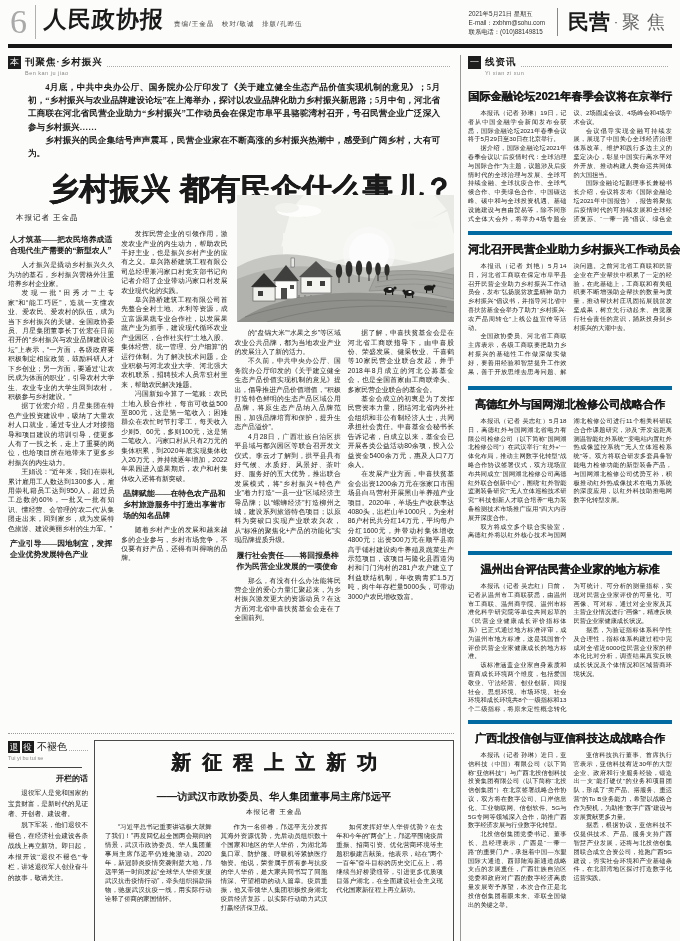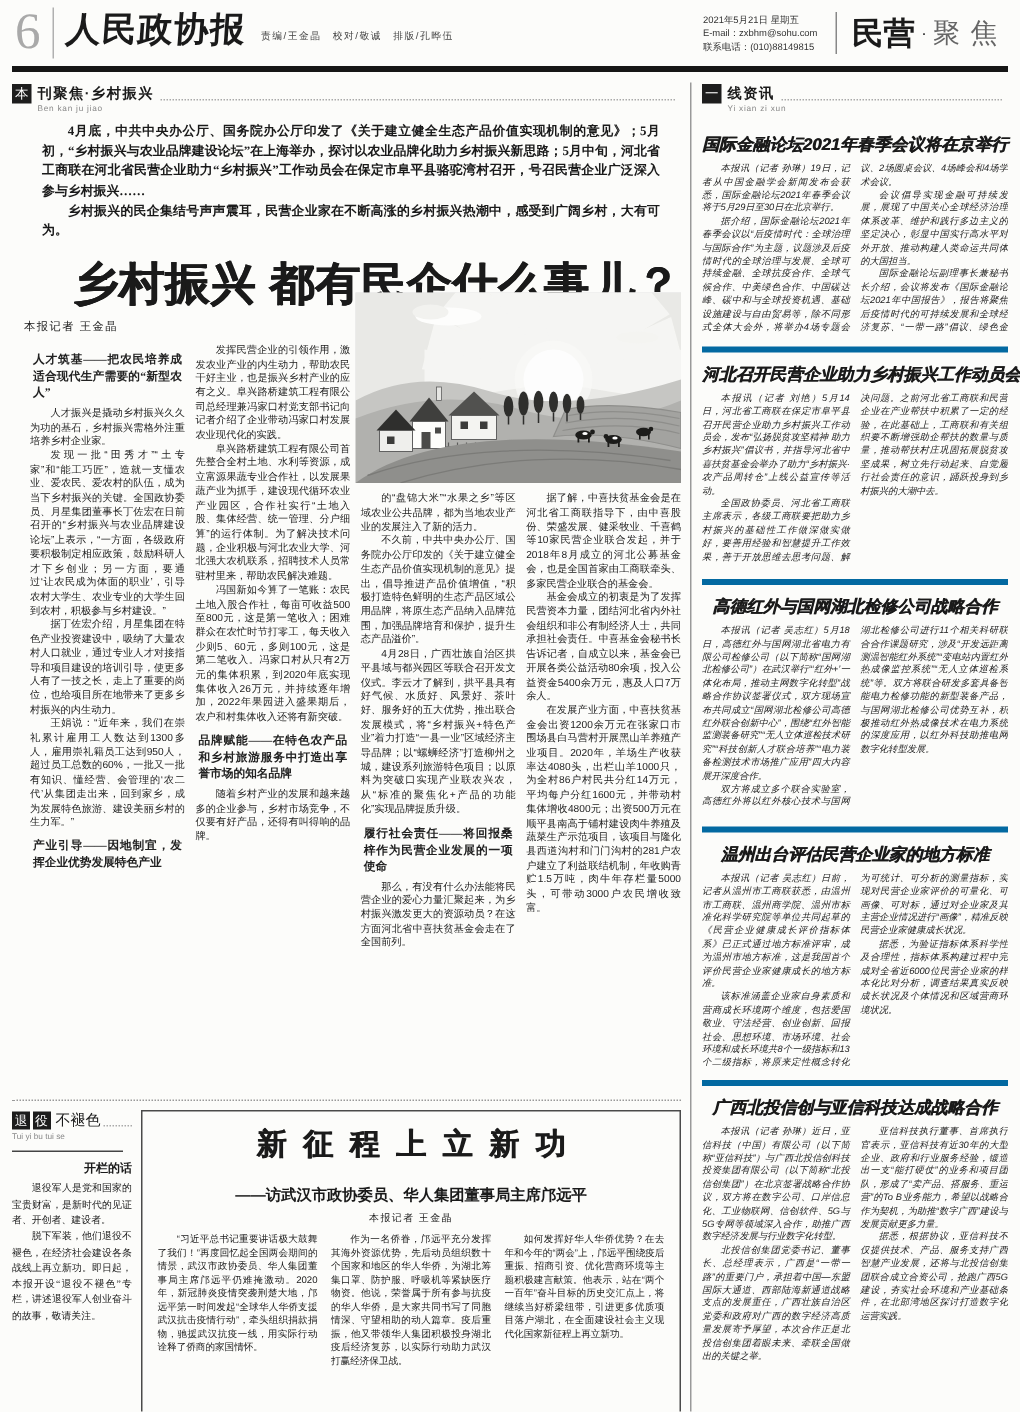--- a/index.html
+++ b/index.html
@@ -38,21 +38,21 @@
   .kicker-py{font-size:5.5px;color:#888;margin:1px 0 0 17px;letter-spacing:0.5px;}
   
   .intro{font-family:"Liberation Serif",serif;font-weight:700;font-size:8.6px;line-height:13.2px;
     padding:1px 14px 0 20px;text-align:justify;}
   .intro p{margin:0;text-indent:2em;}
   
   .headline{font-size:30px;font-weight:900;letter-spacing:0.5px;margin:9px 0 3px 2px;
     text-shadow:0.7px 0 currentColor, 0 0.4px currentColor;white-space:nowrap;text-align:right;}
   .byline{font-size:7.5px;margin:3px 0 6px 8px;letter-spacing:1px;}
   
-  .article-body{position:relative;margin-left:12px;}
+  .article-body{position:relative;}
   .illus{position:absolute;top:-34px;right:0;width:217px;height:127px;background:#ddd;}
   .cols{display:flex;gap:7px;height:497px;overflow:hidden;}
   .col{flex:1;font-size:6.8px;line-height:9.4px;text-align:justify;color:#222;min-width:0;}
   .col .p{text-indent:2em;margin:0;}
   .col .sub{font-family:"Liberation Serif",serif;font-weight:800;font-size:7.8px;line-height:11px;
     margin:5px 2px 4px;text-indent:0;}
   .col-pad{padding-top:99px;}
   
   .bottom{display:flex;margin-top:7px;border-top:1px dotted #999;padding-top:6px;height:234px;}
   .side{width:80px;flex:none;padding-right:6px;}
@@ -68,21 +68,21 @@
   .opener-text p{margin:0;text-indent:2em;}
   
   .ibox{flex:1;border:1px solid #4a4a4a;padding:8px 10px 6px;display:flex;flex-direction:column;min-width:0;background:#fcfcfa;}
   .ititle{text-align:center;font-size:20px;font-weight:900;letter-spacing:11px;text-indent:11px;
     text-shadow:0.5px 0 currentColor;}
   .isub{text-align:center;font-size:10.2px;font-weight:700;margin-top:14px;}
   .ibyline{text-align:center;font-size:6.6px;margin:4px 0 5px;letter-spacing:1px;}
   .ibody{flex:1;column-count:3;column-gap:9px;font-size:6.4px;line-height:9px;text-align:justify;overflow:hidden;}
   .ibody p{text-indent:2em;margin:0;}
   
-  .brief{margin-top:6px;padding-top:4px;font-style:italic;}
+  .brief{margin-top:6px;padding-top:4px;}
   .brief + .brief{border-top:4px solid #0369a1;}
   .brief h2{font-size:11.2px;font-weight:900;margin:3px 0 5px;text-align:center;white-space:nowrap;
     letter-spacing:0;text-shadow:0.4px 0 currentColor;}
   .brief-body{column-count:2;column-gap:7px;column-fill:auto;font-size:6.2px;line-height:8.8px;
     text-align:justify;color:#222;overflow:hidden;}
   .brief-body p{text-indent:2em;margin:0;}
 </style>
 </head>
 <body>
 

